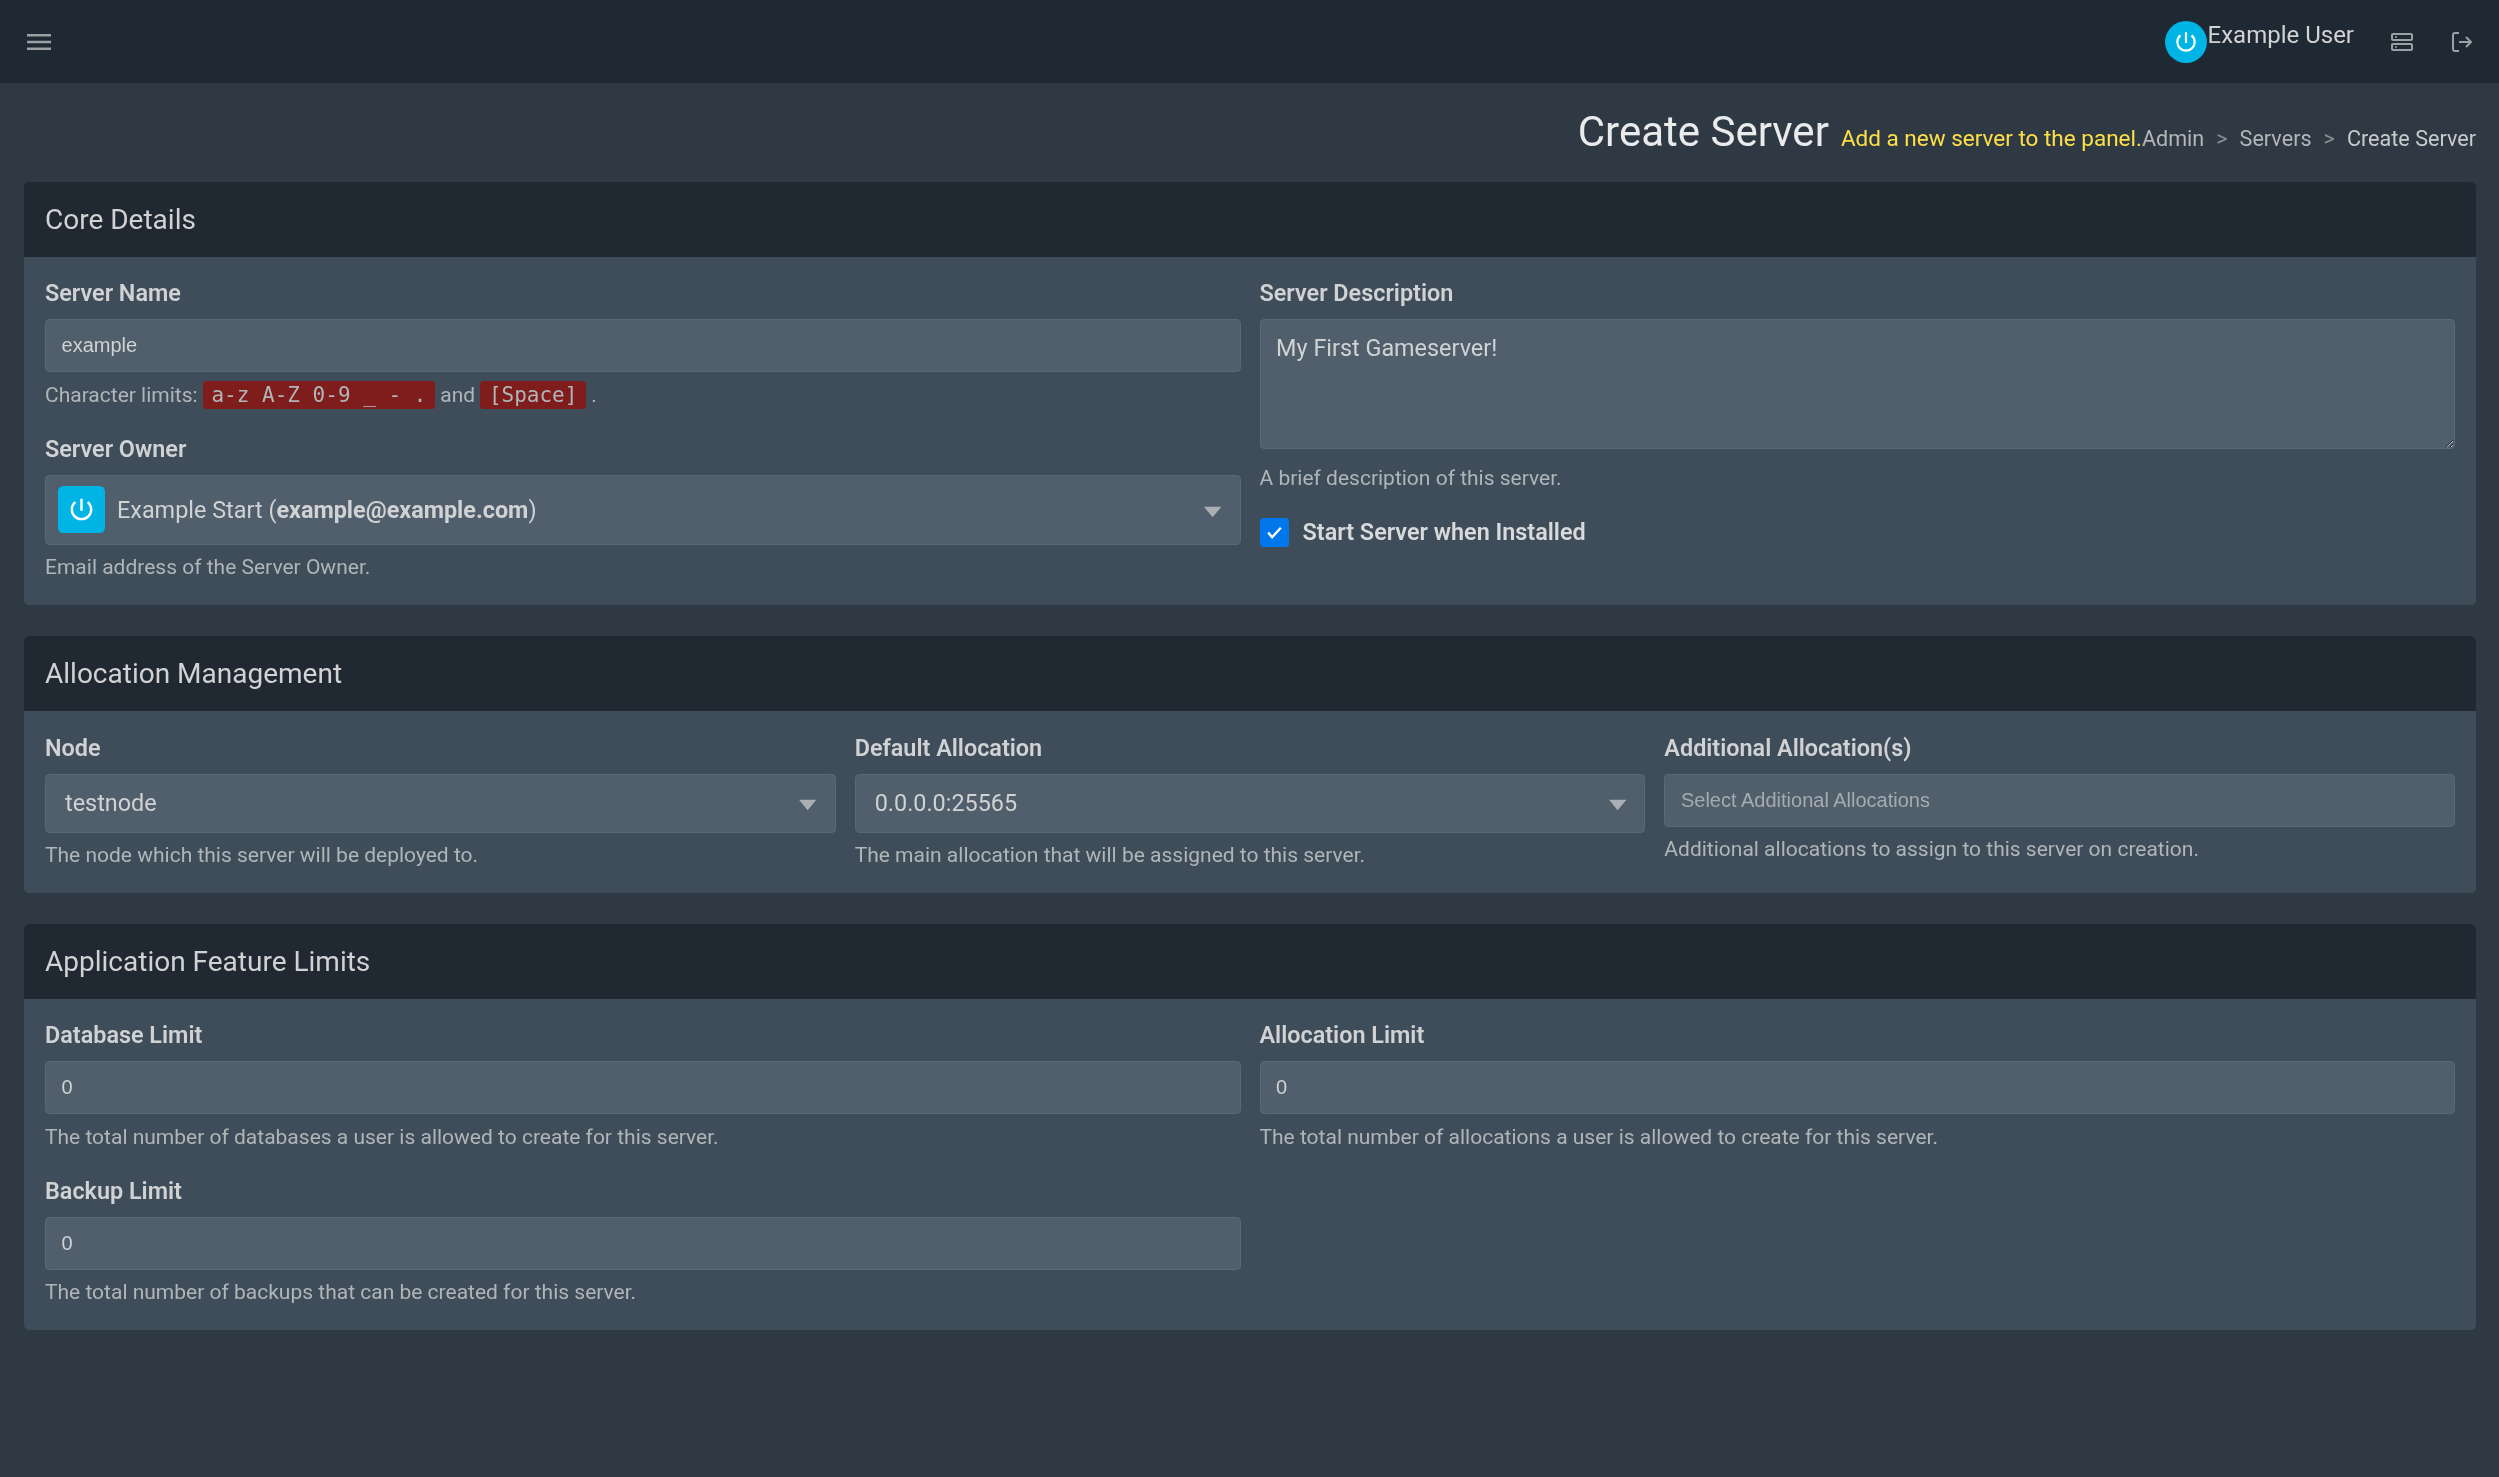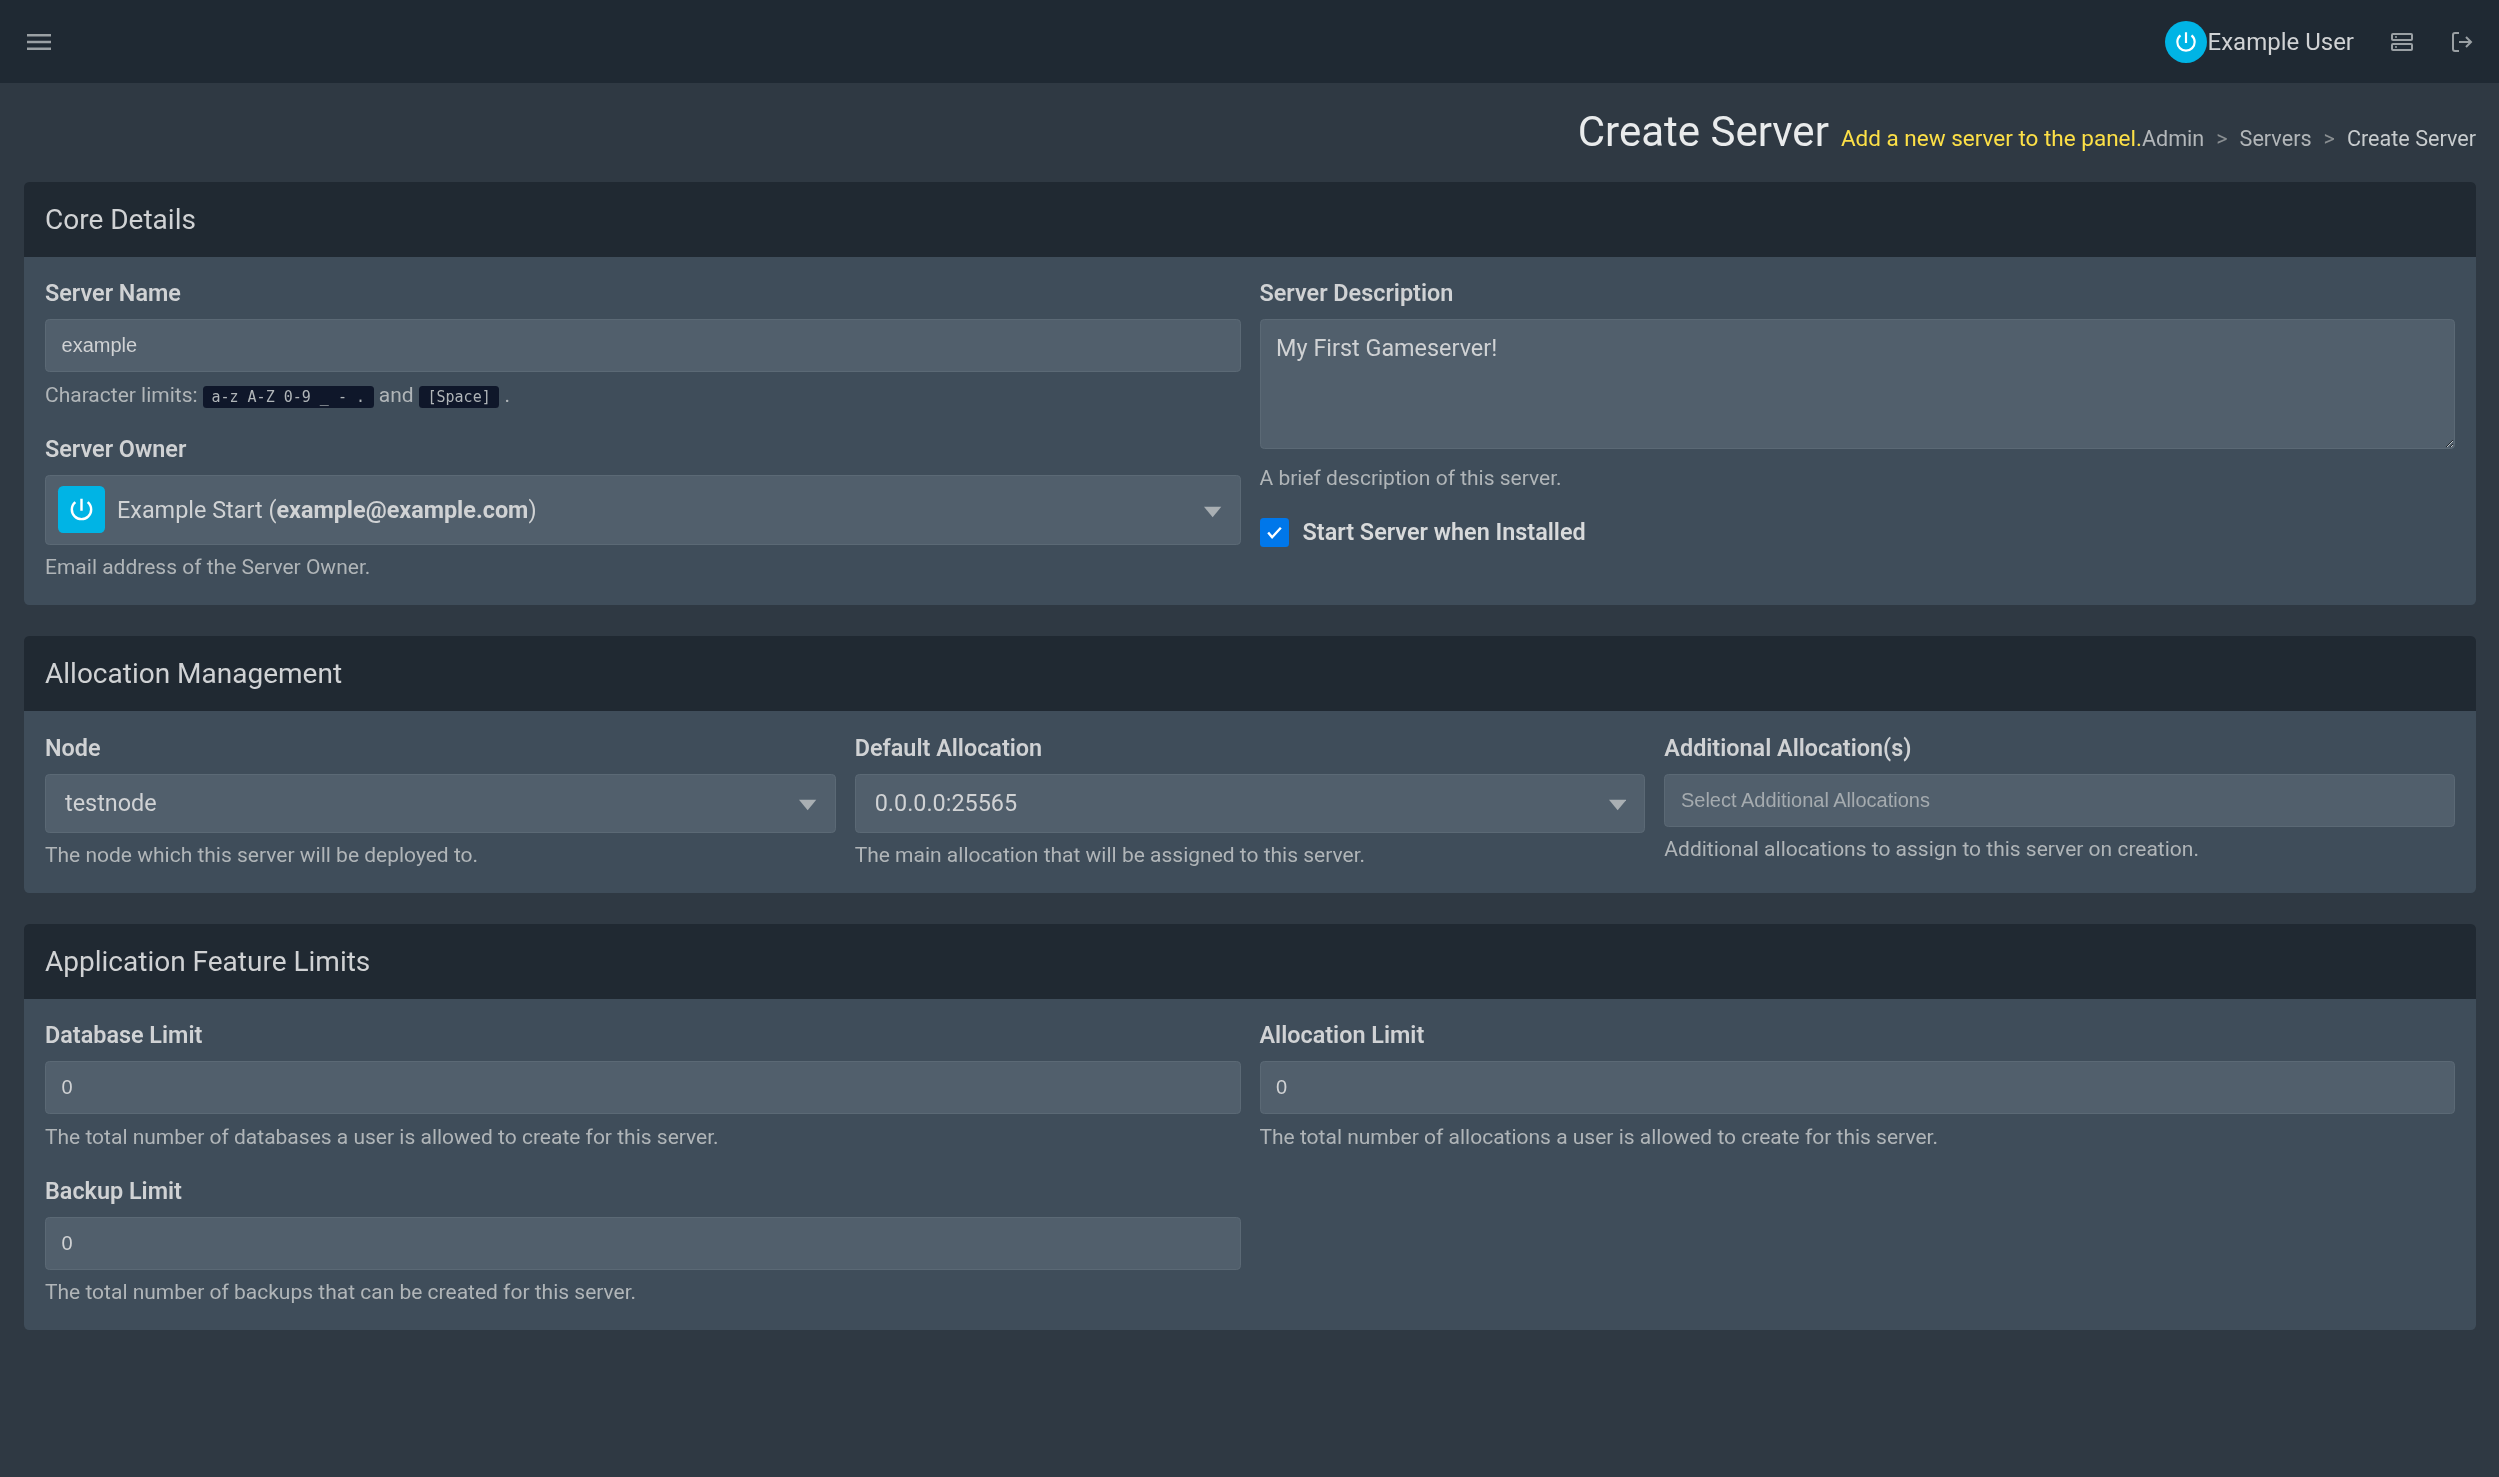--- a/index.html
+++ b/index.html
@@ -31,21 +31,20 @@
   display: flex;
   align-items: center;
   gap: 35px;
 }
 .menu-icon {
   color: #a0a6aa;
   cursor: pointer;
 }
 .user-section {
   display: flex;
-  align-items: center;
   gap: 1px;
 }
 .avatar {
   width: 42px;
   height: 42px;
   border-radius: 50%;
   background: #00b4e5;
   display: flex;
   align-items: center;
   justify-content: center;
@@ -163,25 +162,25 @@
   height: 130px;
   resize: vertical;
   font-family: inherit;
 }
 .help-text {
   color: #b0b5b8;
   font-size: 21px;
   margin-top: 10.4px;
 }
 .code-badge {
-  background: #0f172a;
+  background: #7f1d1d;
   padding: 1.7px 8.6px;
   border-radius: 3.5px;
   font-family: Menlo, Monaco, monospace;
-  font-size: 15px;
+  font-size: 21px;
 }
 .select-wrapper {
   position: relative;
   width: 100%;
 }
 .select-display {
   width: 100%;
   background: #515f6c;
   border: 0.9px solid #5b6975;
   border-radius: 4.3px;

